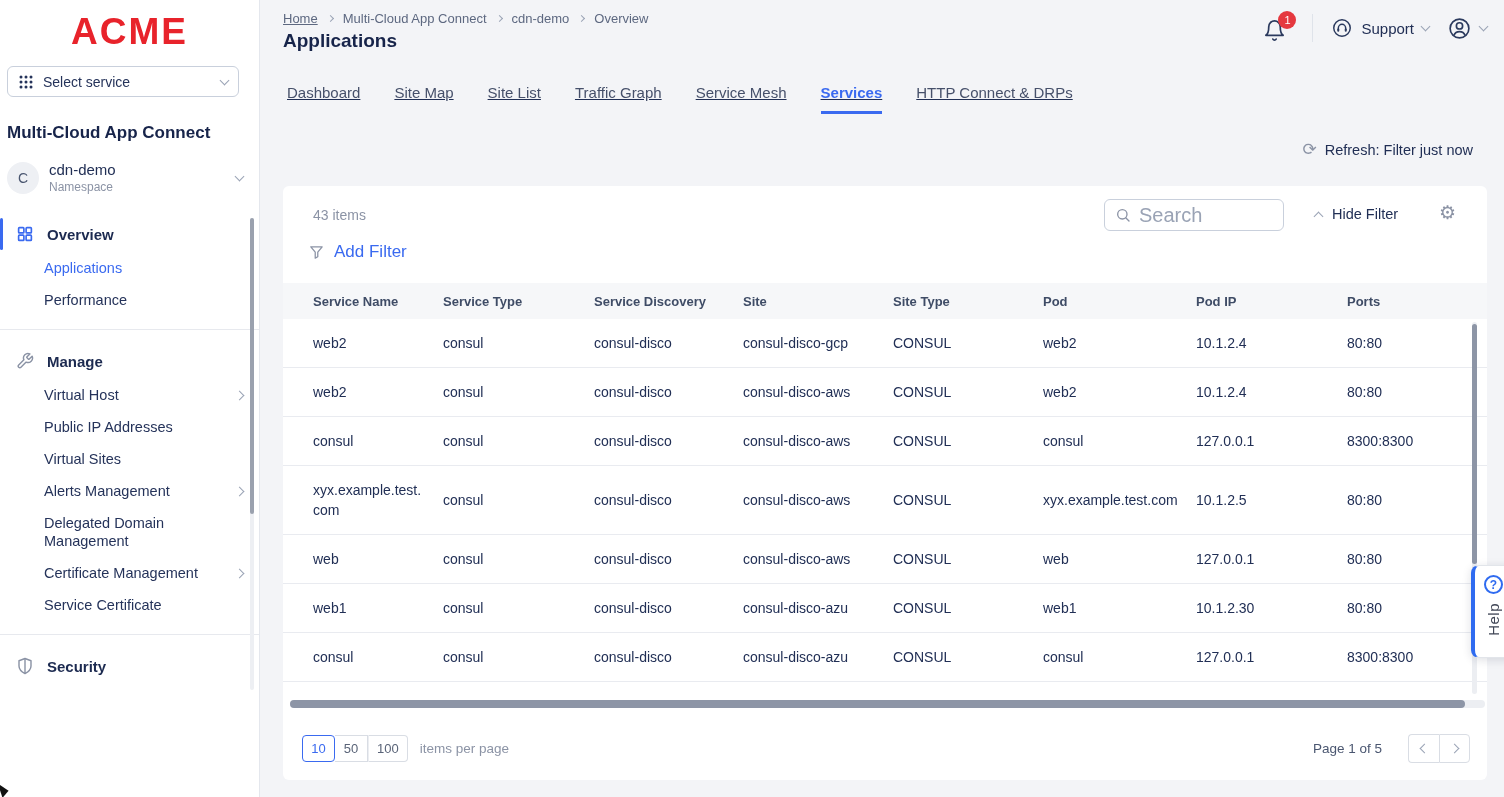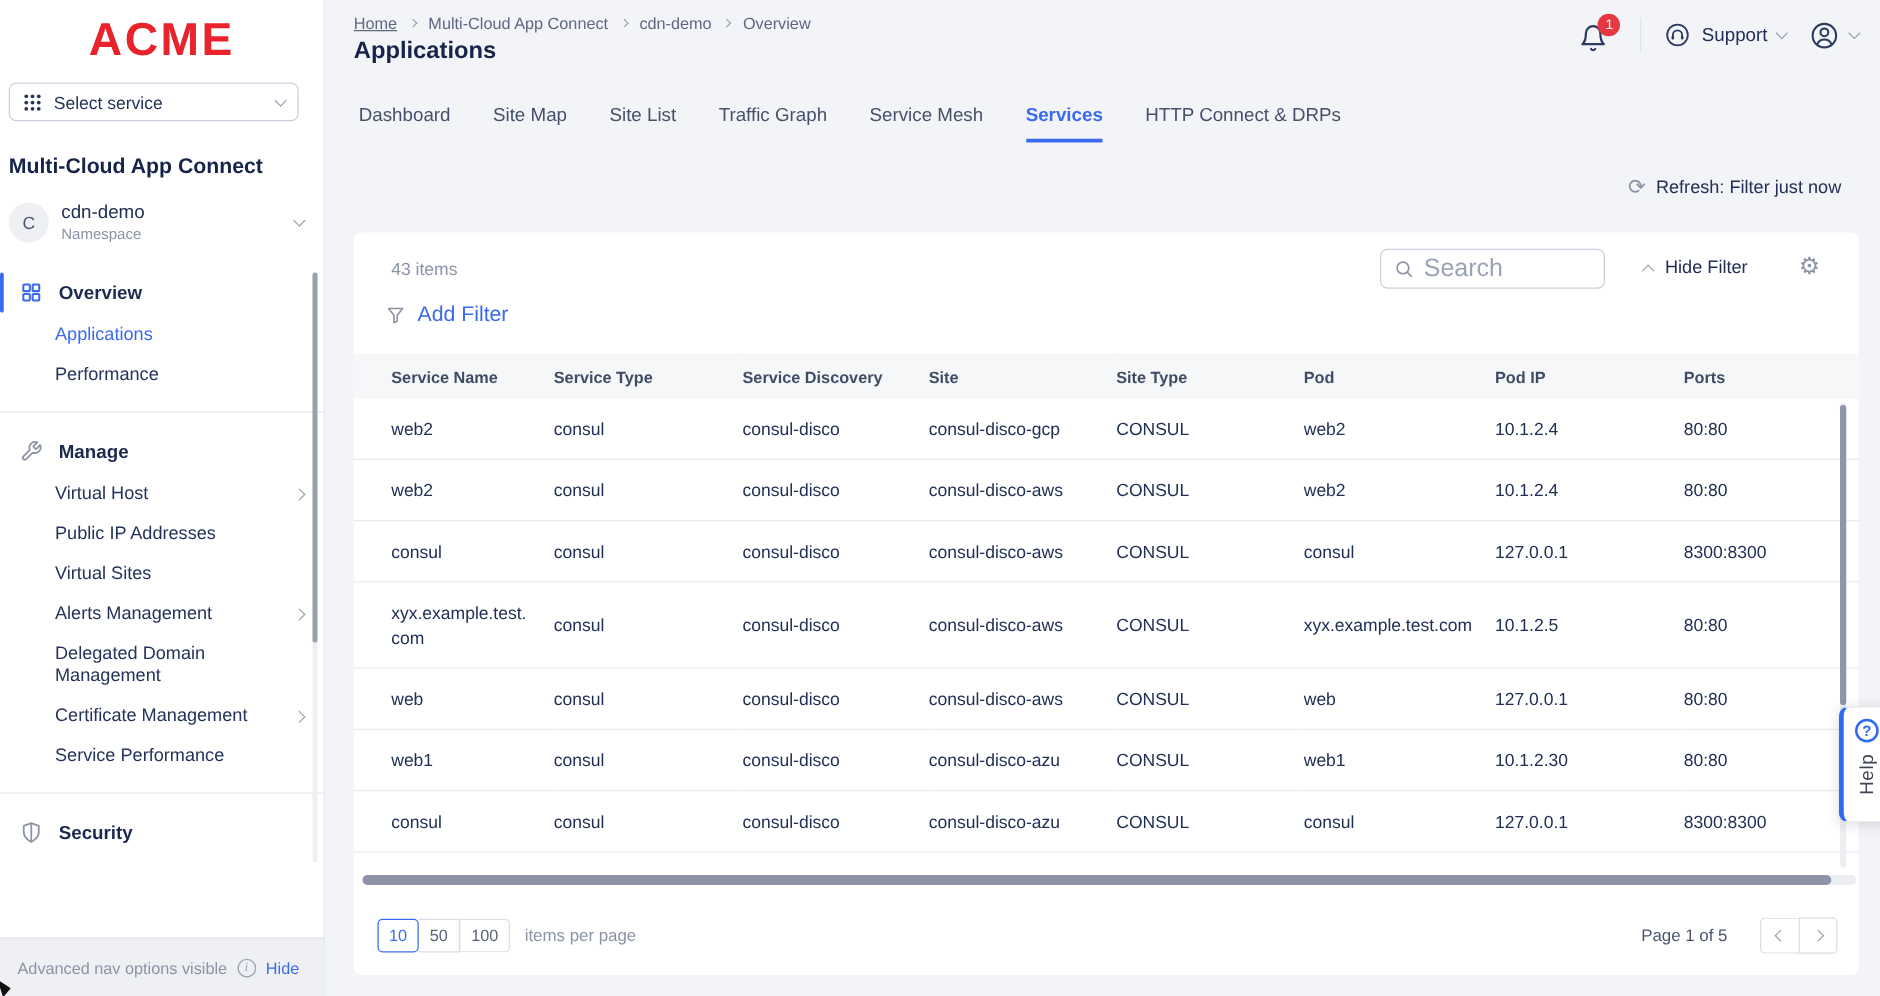--- a/index.html
+++ b/index.html
@@ -46,21 +46,21 @@
   .bc-item.home { text-decoration:underline; }
   .bc-sep { width:5px; height:5px; border-right:1.4px solid #9aa3b5; border-bottom:1.4px solid #9aa3b5; transform:rotate(-45deg); }
   .page-title { position:absolute; left:23px; top:30px; font-size:19px; font-weight:700; color:#17244a; }
   .top-actions { position:absolute; right:17px; top:14px; display:flex; align-items:center; gap:18px; }
   .bell-wrap { position:relative; padding:4px 8px 0 0; cursor:pointer; }
   .badge { position:absolute; top:-4px; right:-2px; min-width:18px; height:18px; border-radius:9px; background:#e5383f; color:#fff; font-size:11px; display:flex; align-items:center; justify-content:center; padding:0 4px; }
   .vdivider { width:1px; height:28px; background:#dfe3ea; }
   .support-wrap, .user-wrap { display:flex; align-items:center; gap:8px; cursor:pointer; color:#2b3a5e; }
   .support-label { font-size:15px; color:#212f55; }
 
-  .tabs { display:flex; gap:34px; margin:22px 0 0 27px; }
+  .tabs { display:flex; gap:34px; margin:22px 0 0 27px;text-decoration:underline; }
   .tab { font-size:15px; color:#46506a; padding-bottom:10px; cursor:pointer; border-bottom:3px solid transparent; }
   .tab.active { color:#3a6af0; font-weight:700; border-bottom-color:#3a6af0; }
 
   .refresh-row { position:absolute; right:31px; top:141px; display:flex; align-items:center; gap:8px; cursor:pointer; }
   .refresh-glyph { font-size:17px; color:#8b93a5; line-height:17px; }
   .refresh-label { font-size:14.5px; color:#212f55; }
 
   
   .card { position:absolute; left:23px; top:186px; width:1204px; height:594px; background:#fff; border-radius:6px; }
   .items-count { position:absolute; left:30px; top:21px; font-size:14px; color:#8b93a5; }
@@ -185,43 +185,38 @@
         <span class="chev right"></span>
       </div>
       <div class="nav-item">
         <span class="nav-item-label">Delegated Domain Management</span>
       </div>
       <div class="nav-item">
         <span class="nav-item-label">Certificate Management</span>
         <span class="chev right"></span>
       </div>
       <div class="nav-item">
-        <span class="nav-item-label">Service Performance</span>
+        <span class="nav-item-label">Service Certificate</span>
       </div>
       <div class="nav-divider"></div>
       <div class="nav-section-head">
         <span class="nav-ico">
           <svg width="18" height="18" viewBox="0 0 24 24" fill="none" stroke="currentColor" stroke-width="1.9" stroke-linejoin="round">
             <path d="M12 22s8-4 8-10V5l-8-3-8 3v7c0 6 8 10 8 10z"></path>
             <line x1="12" y1="2" x2="12" y2="22"></line>
           </svg>
         </span>
         <span class="nav-section-label">Security</span>
       </div>
     </nav>
 
   <div class="side-scrollbar">
       <div class="thumb"></div>
     </div>
 
-  <div class="side-footer">
-    <span>Advanced nav options visible</span>
-    <span class="info-badge">i</span>
-    <span class="hide-link">Hide</span>
-  </div>
 </aside>
 
 <main class="main">
   <div class="topbar">
     <div class="breadcrumb">
         <span class="bc-item home">Home</span>
         <span class="bc-sep"></span>
         <span class="bc-item">Multi-Cloud App Connect</span>
         <span class="bc-sep"></span>
         <span class="bc-item">cdn-demo</span>

